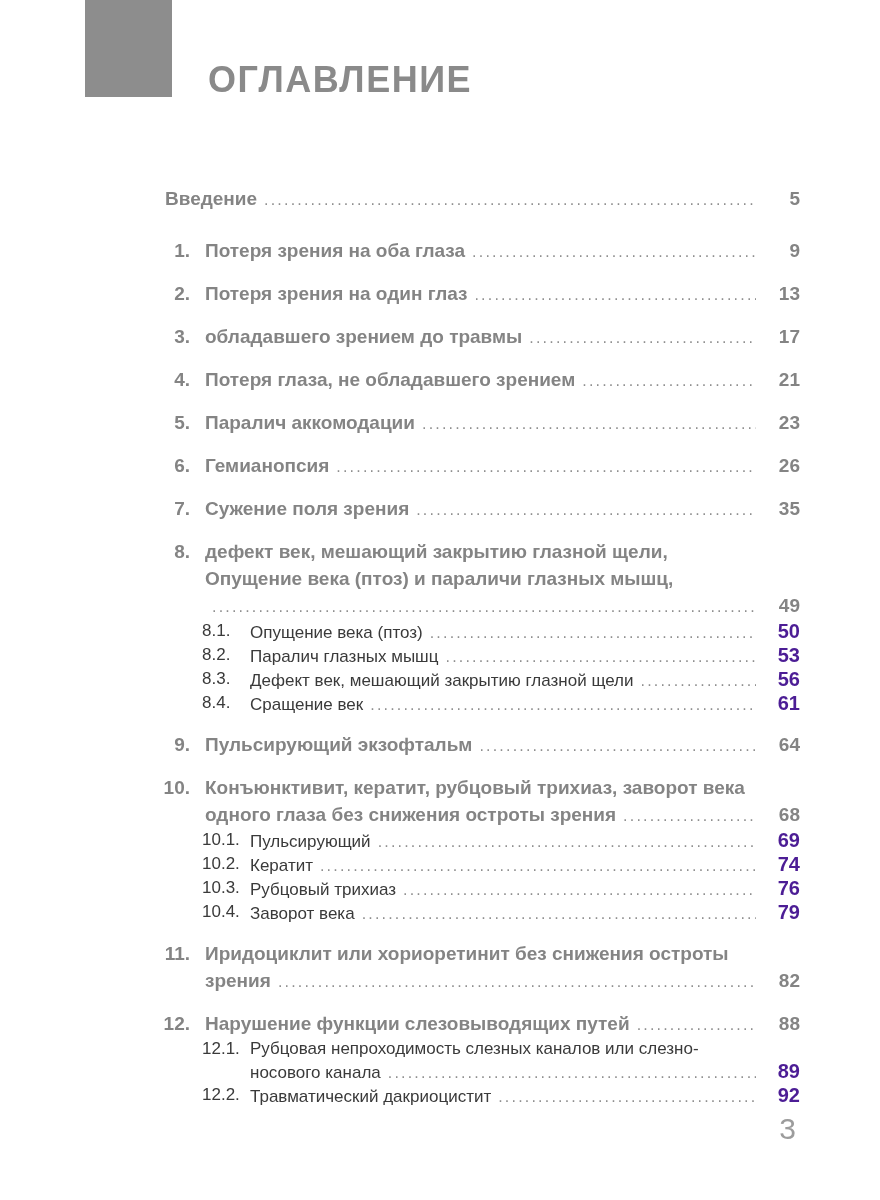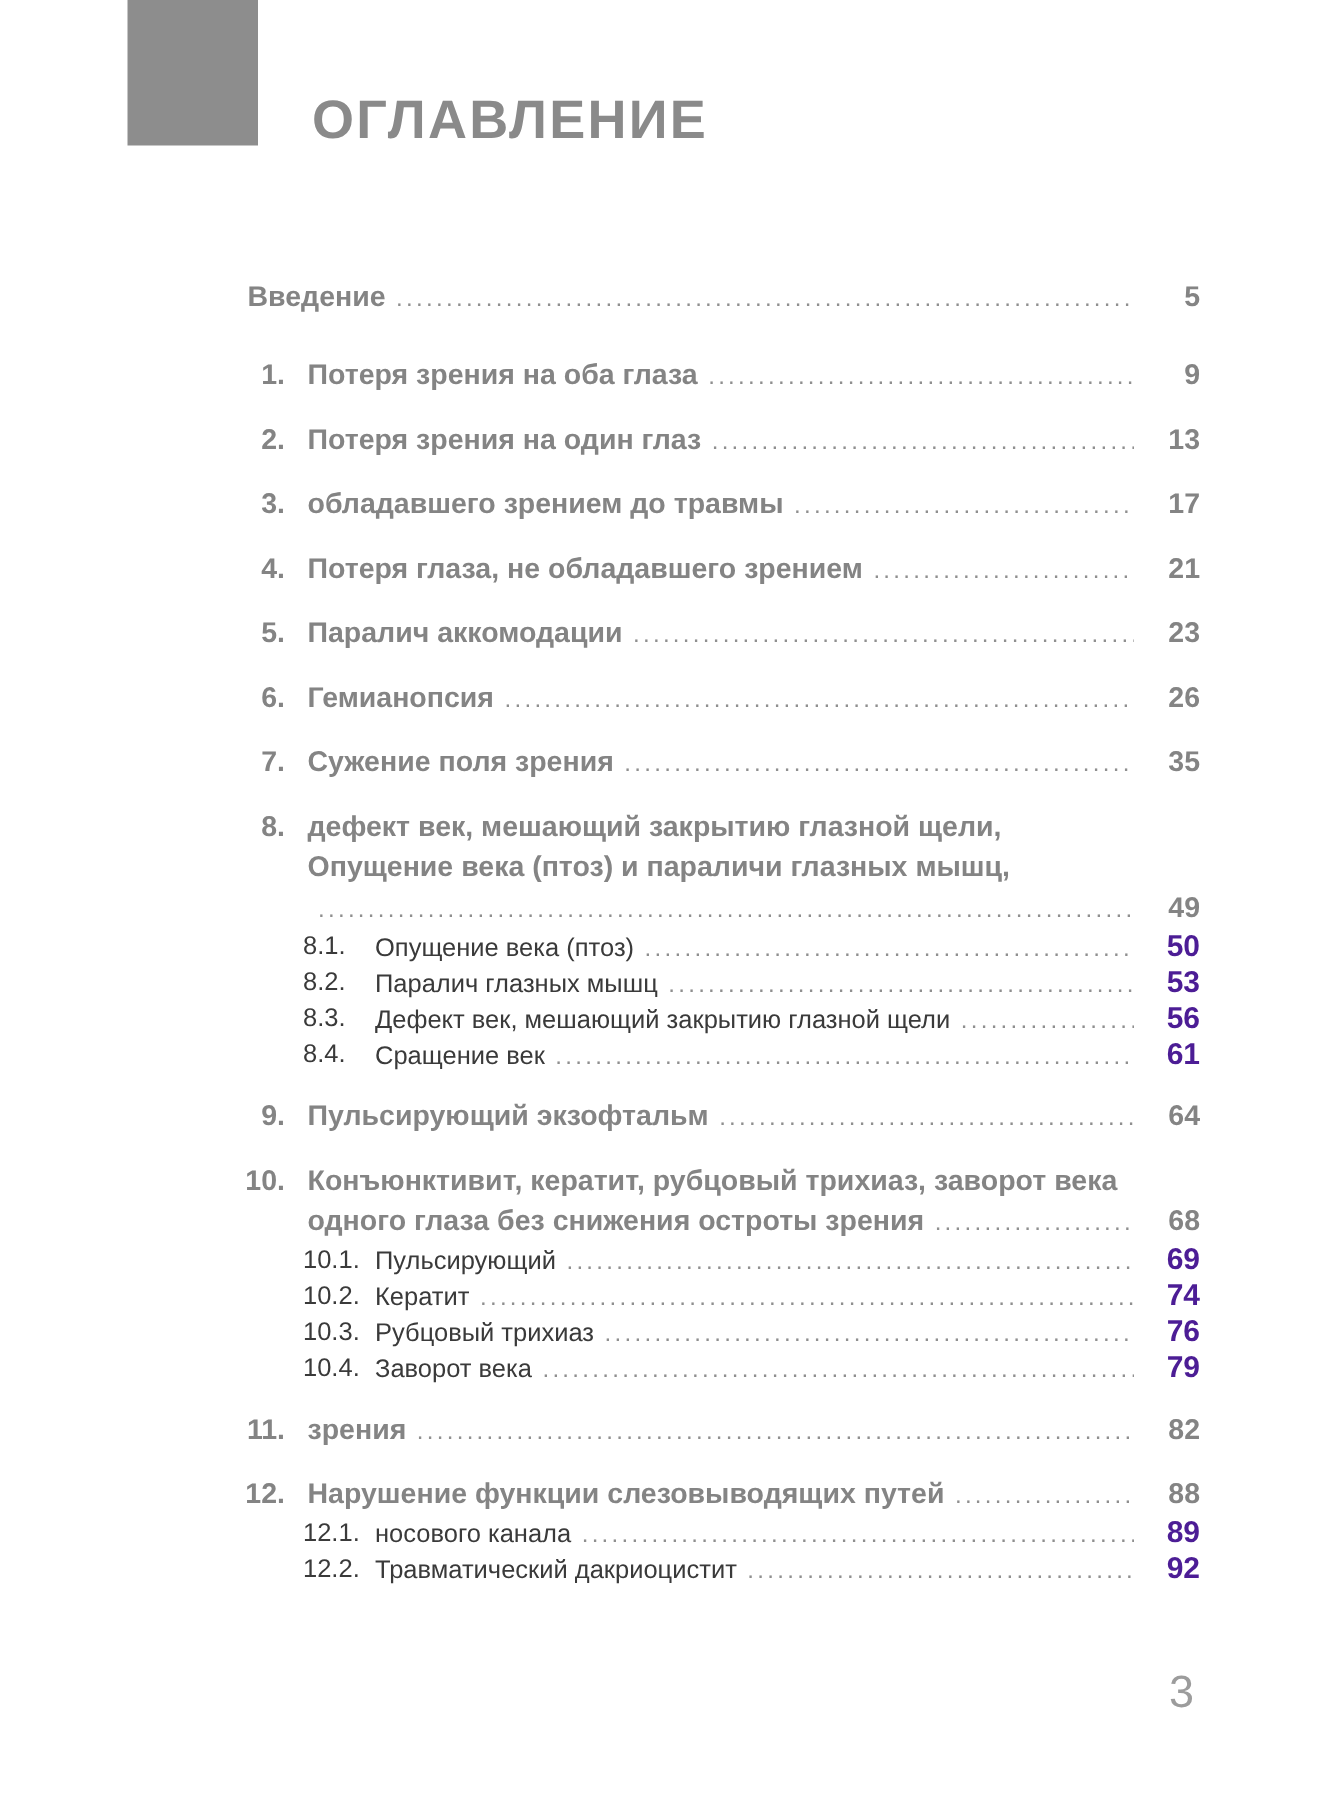--- a/index.html
+++ b/index.html
@@ -304,40 +304,42 @@
         <div class="lastline">
           <span class="text">Заворот века</span>
           <span class="leader">........................................................................................................................................................................................................</span>
           <span class="pageno">79</span>
         </div>
       </div>
     </div>
     <div class="entry main">
       <span class="num">11.</span>
       <div class="body">
+        <div class="line">Иридоциклит или хориоретинит без снижения остроты</div>
         <div class="lastline">
           <span class="text">зрения</span>
           <span class="leader">........................................................................................................................................................................................................</span>
           <span class="pageno">82</span>
         </div>
       </div>
     </div>
     <div class="entry main">
       <span class="num">12.</span>
       <div class="body">
         <div class="lastline">
           <span class="text">Нарушение функции слезовыводящих путей</span>
           <span class="leader">........................................................................................................................................................................................................</span>
           <span class="pageno">88</span>
         </div>
       </div>
     </div>
     <div class="entry sub">
       <span class="num">12.1.</span>
       <div class="body">
+        <div class="line">Рубцовая непроходимость слезных каналов или слезно-</div>
         <div class="lastline">
           <span class="text">носового канала</span>
           <span class="leader">........................................................................................................................................................................................................</span>
           <span class="pageno">89</span>
         </div>
       </div>
     </div>
     <div class="entry sub">
       <span class="num">12.2.</span>
       <div class="body">

